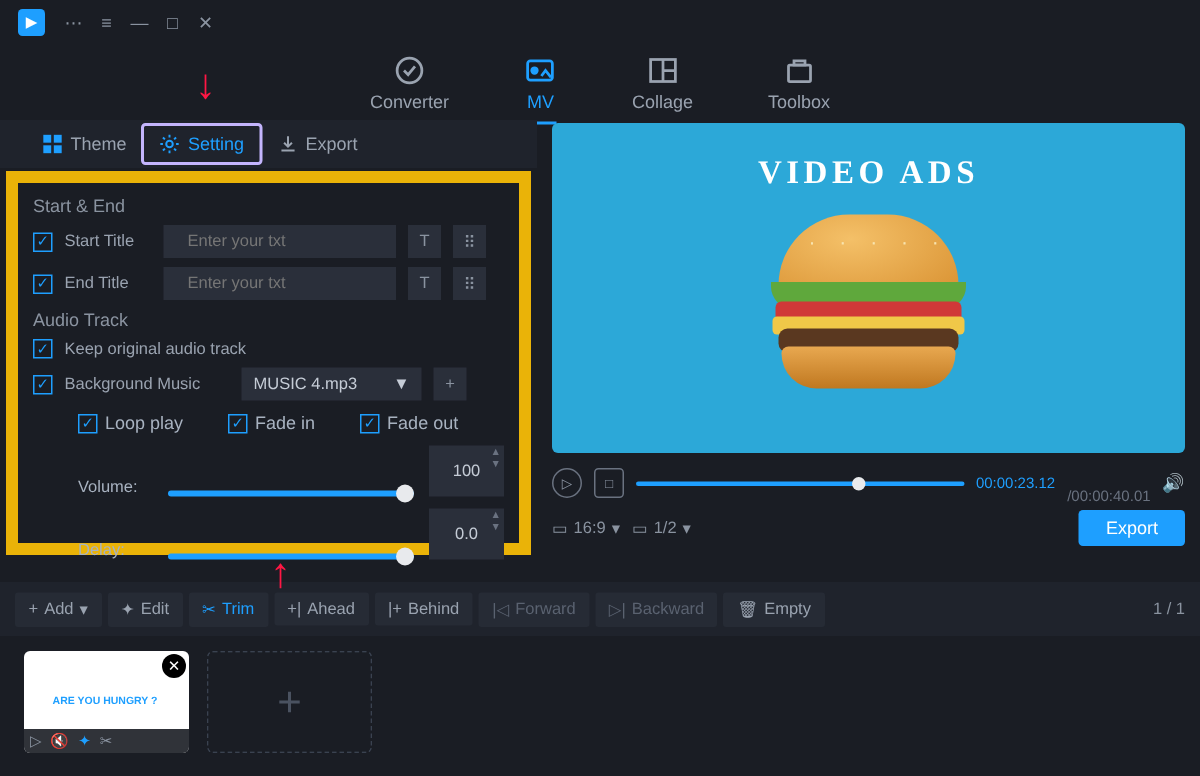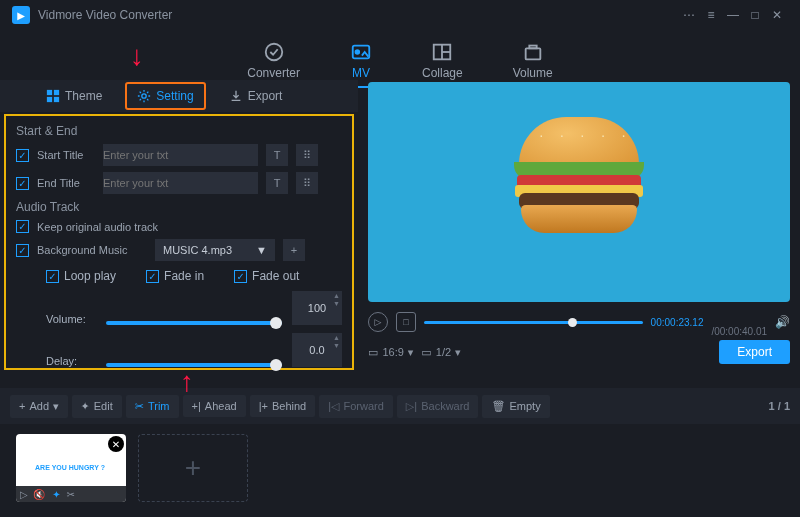--- a/index.html
+++ b/index.html
@@ -1,37 +1,37 @@
 <!DOCTYPE html>
 <html><head>
 <meta charset="utf-8">
 <style>
 * { margin: 0; padding: 0; box-sizing: border-box; font-family: -apple-system, Arial, sans-serif; }
 body { background: #1a1d24; color: #a8b2c0; width: 800px; height: 517px; overflow: hidden; font-size: 12px; }
 .titlebar { height: 30px; display: flex; align-items: center; padding: 0 12px; background: #1a1d24; }
 .titlebar .logo { width: 18px; height: 18px; background: #1e9fff; border-radius: 3px; margin-right: 8px; display: flex; align-items: center; justify-content: center; color: #fff; font-size: 10px; }
 .titlebar .title { color: #8a93a0; font-size: 12px; flex: 1; }
 .titlebar .ctl { width: 22px; height: 22px; display: flex; align-items: center; justify-content: center; color: #8a93a0; cursor: pointer; }
-.toptabs { height: 50px; display: flex; justify-content: center; gap: 50px; align-items: flex-end; }
+.toptabs { height: 50px; display: flex; justify-content: center; gap: 50px; align-items: center; }
 .toptab { display: flex; flex-direction: column; align-items: center; gap: 3px; color: #9aa3b0; cursor: pointer; position: relative; }
 .toptab.active { color: #1e9fff; }
 .toptab.active::after { content: ""; position: absolute; bottom: -8px; left: 0; right: 0; height: 2px; background: #1e9fff; }
 .toptab svg { width: 22px; height: 22px; }
 .main { display: flex; height: 300px; }
 .left { width: 358px; position: relative; }
-.subtabs { height: 32px; display: flex; align-items: center; gap: 13px; padding-left: 36px; background: #1f232c; }
+.subtabs { height: 32px; display: flex; align-items: center; gap: 0; padding-left: 18px; background: #1f232c; }
 .subtab { display: flex; align-items: center; gap: 5px; padding: 5px 10px; color: #9aa3b0; cursor: pointer; }
-.subtab.active { color: #1e9fff; border: 2px solid #f97316; border-radius: 3px; }
+.subtab.active { color: #1e9fff; border: 2px solid #c4b5fd; border-radius: 3px; }
 .subtab svg { width: 14px; height: 14px; }
-.settings { border: 2px solid #eab308; margin: 2px 4px 0 4px; padding: 6px 10px 8px 10px; height: 256px; }
+.settings { border: 8px solid #eab308; margin: 2px 4px 0 4px; padding: 6px 10px 8px 10px; height: 256px; }
 .section-title { color: #8a93a0; font-size: 12px; margin: 2px 0 6px 0; }
 .row { display: flex; align-items: center; gap: 8px; margin-bottom: 6px; }
 .chk { width: 13px; height: 13px; border: 1px solid #1e9fff; display: flex; align-items: center; justify-content: center; color: #1e9fff; font-size: 10px; cursor: pointer; }
 .lbl { color: #9aa3b0; min-width: 58px; font-size: 11px; }
-.txtin { background: #2a2f3a; border: none; color: #6a7280; padding: 4px 0; width: 155px; height: 22px; font-size: 11px; }
+.txtin { background: #2a2f3a; border: none; color: #6a7280; padding: 4px 16px; width: 155px; height: 22px; font-size: 11px; }
 .iconbtn { width: 22px; height: 22px; background: #2a2f3a; display: flex; align-items: center; justify-content: center; color: #8a93a0; cursor: pointer; font-size: 11px; }
 .select { background: #2a2f3a; color: #c5ccd6; padding: 3px 8px; width: 120px; height: 22px; display: flex; align-items: center; justify-content: space-between; cursor: pointer; font-size: 11px; }
 .optrow { display: flex; gap: 30px; margin: 8px 0 8px 30px; }
 .opt { display: flex; align-items: center; gap: 5px; }
 .slider-row { display: flex; align-items: flex-end; gap: 10px; margin: 8px 0 8px 30px; }
 .slider-lbl { width: 50px; font-size: 11px; }
 .slider { flex: 1; height: 4px; background: #1e9fff; position: relative; border-radius: 2px; }
 .slider .thumb { position: absolute; right: 0; top: -4px; width: 12px; height: 12px; background: #e8eaed; border-radius: 50%; cursor: pointer; }
 .numbox { background: #2a2f3a; width: 50px; height: 34px; display: flex; align-items: center; justify-content: center; color: #c5ccd6; font-size: 11px; position: relative; }
 .spinner { position: absolute; right: 2px; top: 1px; display: flex; flex-direction: column; font-size: 7px; line-height: 8px; color: #6a7280; }
@@ -55,37 +55,36 @@
 .progress::after { content: ""; position: absolute; right: 30%; top: -3px; width: 9px; height: 9px; background: #e8eaed; border-radius: 50%; }
 .time { color: #1e9fff; font-size: 10px; }
 .time2 { color: #6a7280; font-size: 10px; margin-top: 19px; }
 .ctrlbar { display: flex; align-items: center; gap: 8px; margin-top: 6px; }
 .dropdown { display: flex; align-items: center; gap: 4px; color: #8a93a0; font-size: 11px; cursor: pointer; }
 .exportbtn { margin-left: auto; background: #1e9fff; color: #fff; padding: 5px 18px; border-radius: 3px; cursor: pointer; font-size: 12px; }
 .bottombar { height: 36px; background: #1f232c; display: flex; align-items: center; padding: 0 10px; gap: 4px; margin-top: 8px; }
 .bbtn { display: flex; align-items: center; gap: 4px; padding: 5px 9px; background: #262b35; color: #9aa3b0; cursor: pointer; font-size: 11px; border-radius: 2px; }
 .bbtn.accent { color: #1e9fff; }
 .bbtn.dim { color: #5a6270; }
-.pagecount { margin-left: auto; color: #8a93a0; font-size: 11px; font-weight: bold; }
+.pagecount { margin-left: auto; color: #8a93a0; font-size: 11px; }
 .thumbs { display: flex; gap: 12px; padding: 10px 16px; }
 .thumb-card { width: 110px; height: 68px; background: #fff; border-radius: 4px; position: relative; overflow: hidden; }
 .thumb-card .circle { position: absolute; top: 4px; left: 18px; width: 72px; height: 58px; background: #fff; border-radius: 50%; display: flex; align-items: center; justify-content: center; }
 .thumb-card .txt { color: #1e9fff; font-size: 7px; font-weight: bold; }
 .thumb-card .close { position: absolute; top: 2px; right: 2px; width: 16px; height: 16px; background: #000; border-radius: 50%; color: #fff; display: flex; align-items: center; justify-content: center; font-size: 10px; cursor: pointer; }
 .thumb-card .footer { position: absolute; bottom: 0; left: 0; right: 0; height: 16px; background: rgba(26,29,36,0.9); display: flex; align-items: center; gap: 6px; padding: 0 4px; }
 .thumb-card .footer span { color: #8a93a0; font-size: 10px; cursor: pointer; }
 .thumb-card .footer .star { color: #1e9fff; }
 .thumb-add { width: 110px; height: 68px; border: 1px dashed #3a4250; border-radius: 4px; display: flex; align-items: center; justify-content: center; color: #4a5260; font-size: 28px; cursor: pointer; }
 </style>
 </head>
 <body>
 
 <div class="titlebar">
   <div class="logo">▶</div>
-  <div class="title">Vidmore Video Converter</div>
   <div class="ctl">⋯</div>
   <div class="ctl">≡</div>
   <div class="ctl">—</div>
   <div class="ctl">□</div>
   <div class="ctl">✕</div>
 </div>
 
 <div class="arrow-down-red">↓</div>
 
 <div class="toptabs">
@@ -110,21 +109,21 @@
         <line x1="12" y1="4" x2="12" y2="20"></line>
         <line x1="12" y1="12" x2="21" y2="12"></line>
       </svg>
     <span>Collage</span>
   </div>
   <div class="toptab">
     <svg viewBox="0 0 24 24" fill="none" stroke="currentColor" stroke-width="2">
         <rect x="4" y="8" width="16" height="12" rx="1"></rect>
         <rect x="8" y="5" width="8" height="3"></rect>
       </svg>
-    <span>Volume</span>
+    <span>Toolbox</span>
   </div>
 </div>
 
 <div class="main">
   <div class="left">
     <div class="subtabs">
       <div class="subtab">
         <svg viewBox="0 0 16 16" fill="#1e9fff">
             <rect x="1" y="1" width="6" height="6"></rect>
             <rect x="9" y="1" width="6" height="6"></rect>
@@ -220,20 +219,21 @@
               <span>▼</span>
             </div>
         </div>
       </div>
       <div class="arrow-up-red">↑</div>
     </div>
   </div>
 
   <div class="right">
     <div class="preview">
+      <div class="preview-title">VIDEO ADS</div>
       <div class="burger">
         <div class="bun-top"></div>
           <div class="lettuce"></div>
           <div class="tomato"></div>
           <div class="cheese"></div>
           <div class="patty"></div>
           <div class="bun-bot"></div>
       </div>
     </div>
     <div class="playbar">

